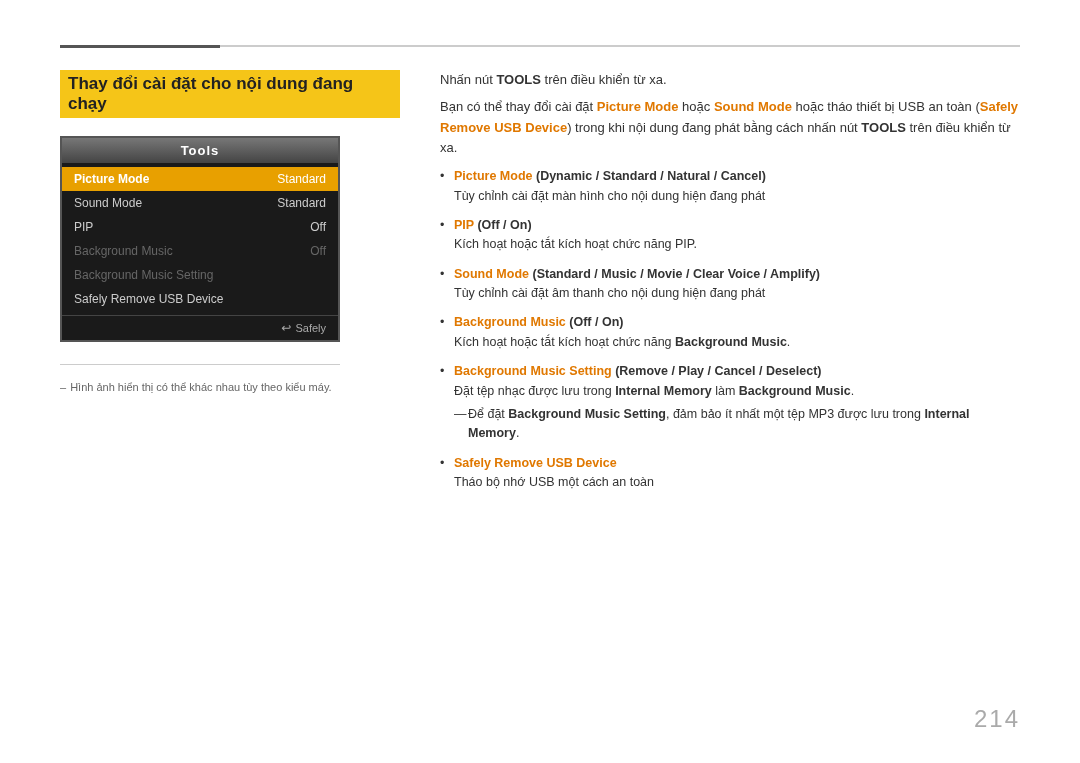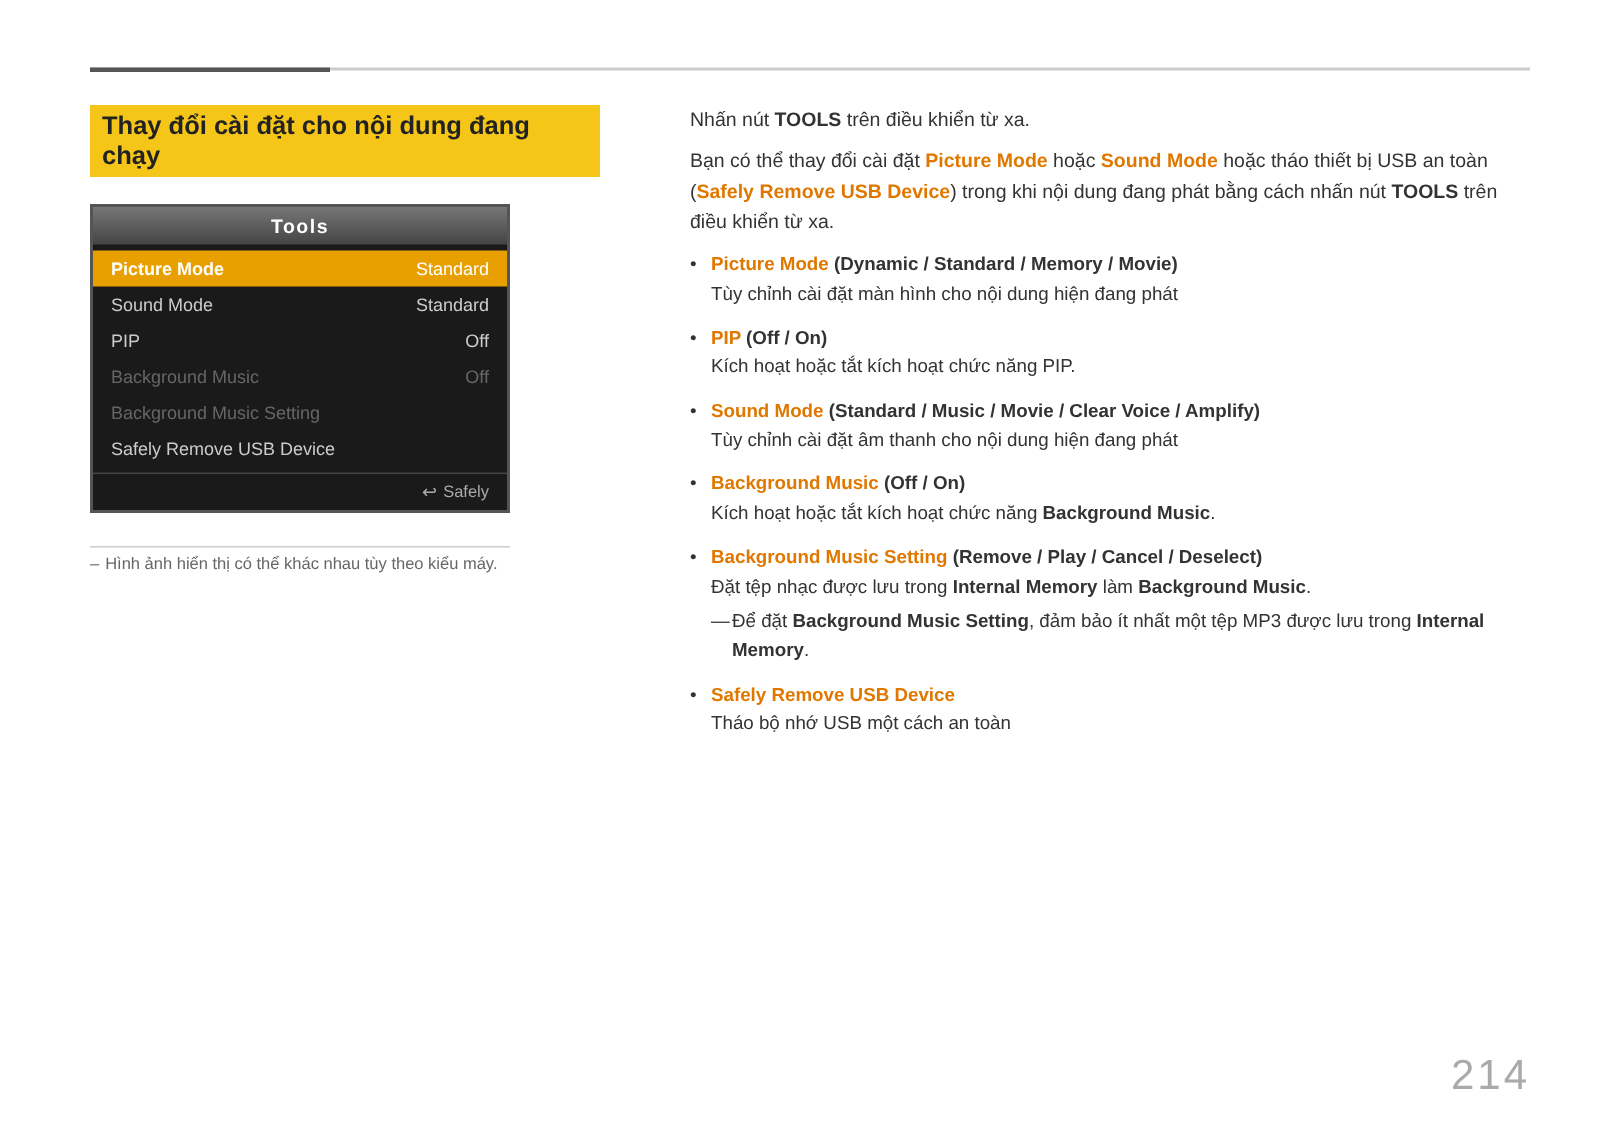--- a/index.html
+++ b/index.html
@@ -36,21 +36,21 @@
       left: 60px;
       width: 160px;
       height: 2.5px;
       background: #555;
     }
 
     .content-area {
       display: flex;
       flex-direction: row;
       margin-top: 20px;
-      gap: 60px;
+      gap: 40px;
     }
 
     
     .left-column {
       width: 340px;
       flex-shrink: 0;
     }
 
     .section-title {
       background: #f5c518;
@@ -124,21 +124,21 @@
       gap: 4px;
     }
     .return-arrow {
       color: #aaa;
       font-size: 12px;
     }
 
     .caption-text {
       margin-top: 22px;
       border-top: 1px solid #ccc;
-      padding-top: 5px;
+      padding-top: 16px;
       font-size: 11px;
       color: #666;
       width: 280px;
     }
     .caption-dash {
       margin-right: 4px;
     }
 
     
     .right-column {
@@ -201,21 +201,21 @@
       left: 0;
       top: 0;
       color: #333;
     }
 
     
     .page-number {
       position: absolute;
       bottom: 30px;
       right: 60px;
-      font-size: 28px;
+      font-size: 24px;
       color: #aaa;
       font-weight: 300;
       letter-spacing: 2px;
     }
   </style>
 </head>
 <body>
 
 <div class="page-container">
   <div class="top-border"></div>
@@ -269,21 +269,21 @@
     <div class="right-column">
       <p>
         Nhấn nút <span class="tools-bold">TOOLS</span> trên điều khiển từ xa.
       </p>
       <p>
         Bạn có thể thay đổi cài đặt <span class="orange-bold">Picture Mode</span> hoặc <span class="orange-bold">Sound Mode</span> hoặc tháo thiết bị USB an toàn (<span class="orange-bold">Safely Remove USB Device</span>) trong khi nội dung đang phát bằng cách nhấn nút <span class="tools-bold">TOOLS</span> trên điều khiển từ xa.
       </p>
 
       <ul class="bullet-list">
         <li>
-          <span class="orange-bold">Picture Mode</span><span class="bold-text"> (Dynamic / Standard / Memory / Movie)</span><br>
+          <span class="orange-bold">Picture Mode</span><span class="bold-text"> (Dynamic / Standard / Natural / Cancel)</span><br>
           <span>Tùy chỉnh cài đặt màn hình cho nội dung hiện đang phát</span>
         </li>
         <li>
           <span class="orange-bold">PIP</span><span class="bold-text"> (Off / On)</span><br>
           <span>Kích hoạt hoặc tắt kích hoạt chức năng PIP.</span>
         </li>
         <li>
           <span class="orange-bold">Sound Mode</span><span class="bold-text"> (Standard / Music / Movie / Clear Voice / Amplify)</span><br>
           <span>Tùy chỉnh cài đặt âm thanh cho nội dung hiện đang phát</span>
         </li>

